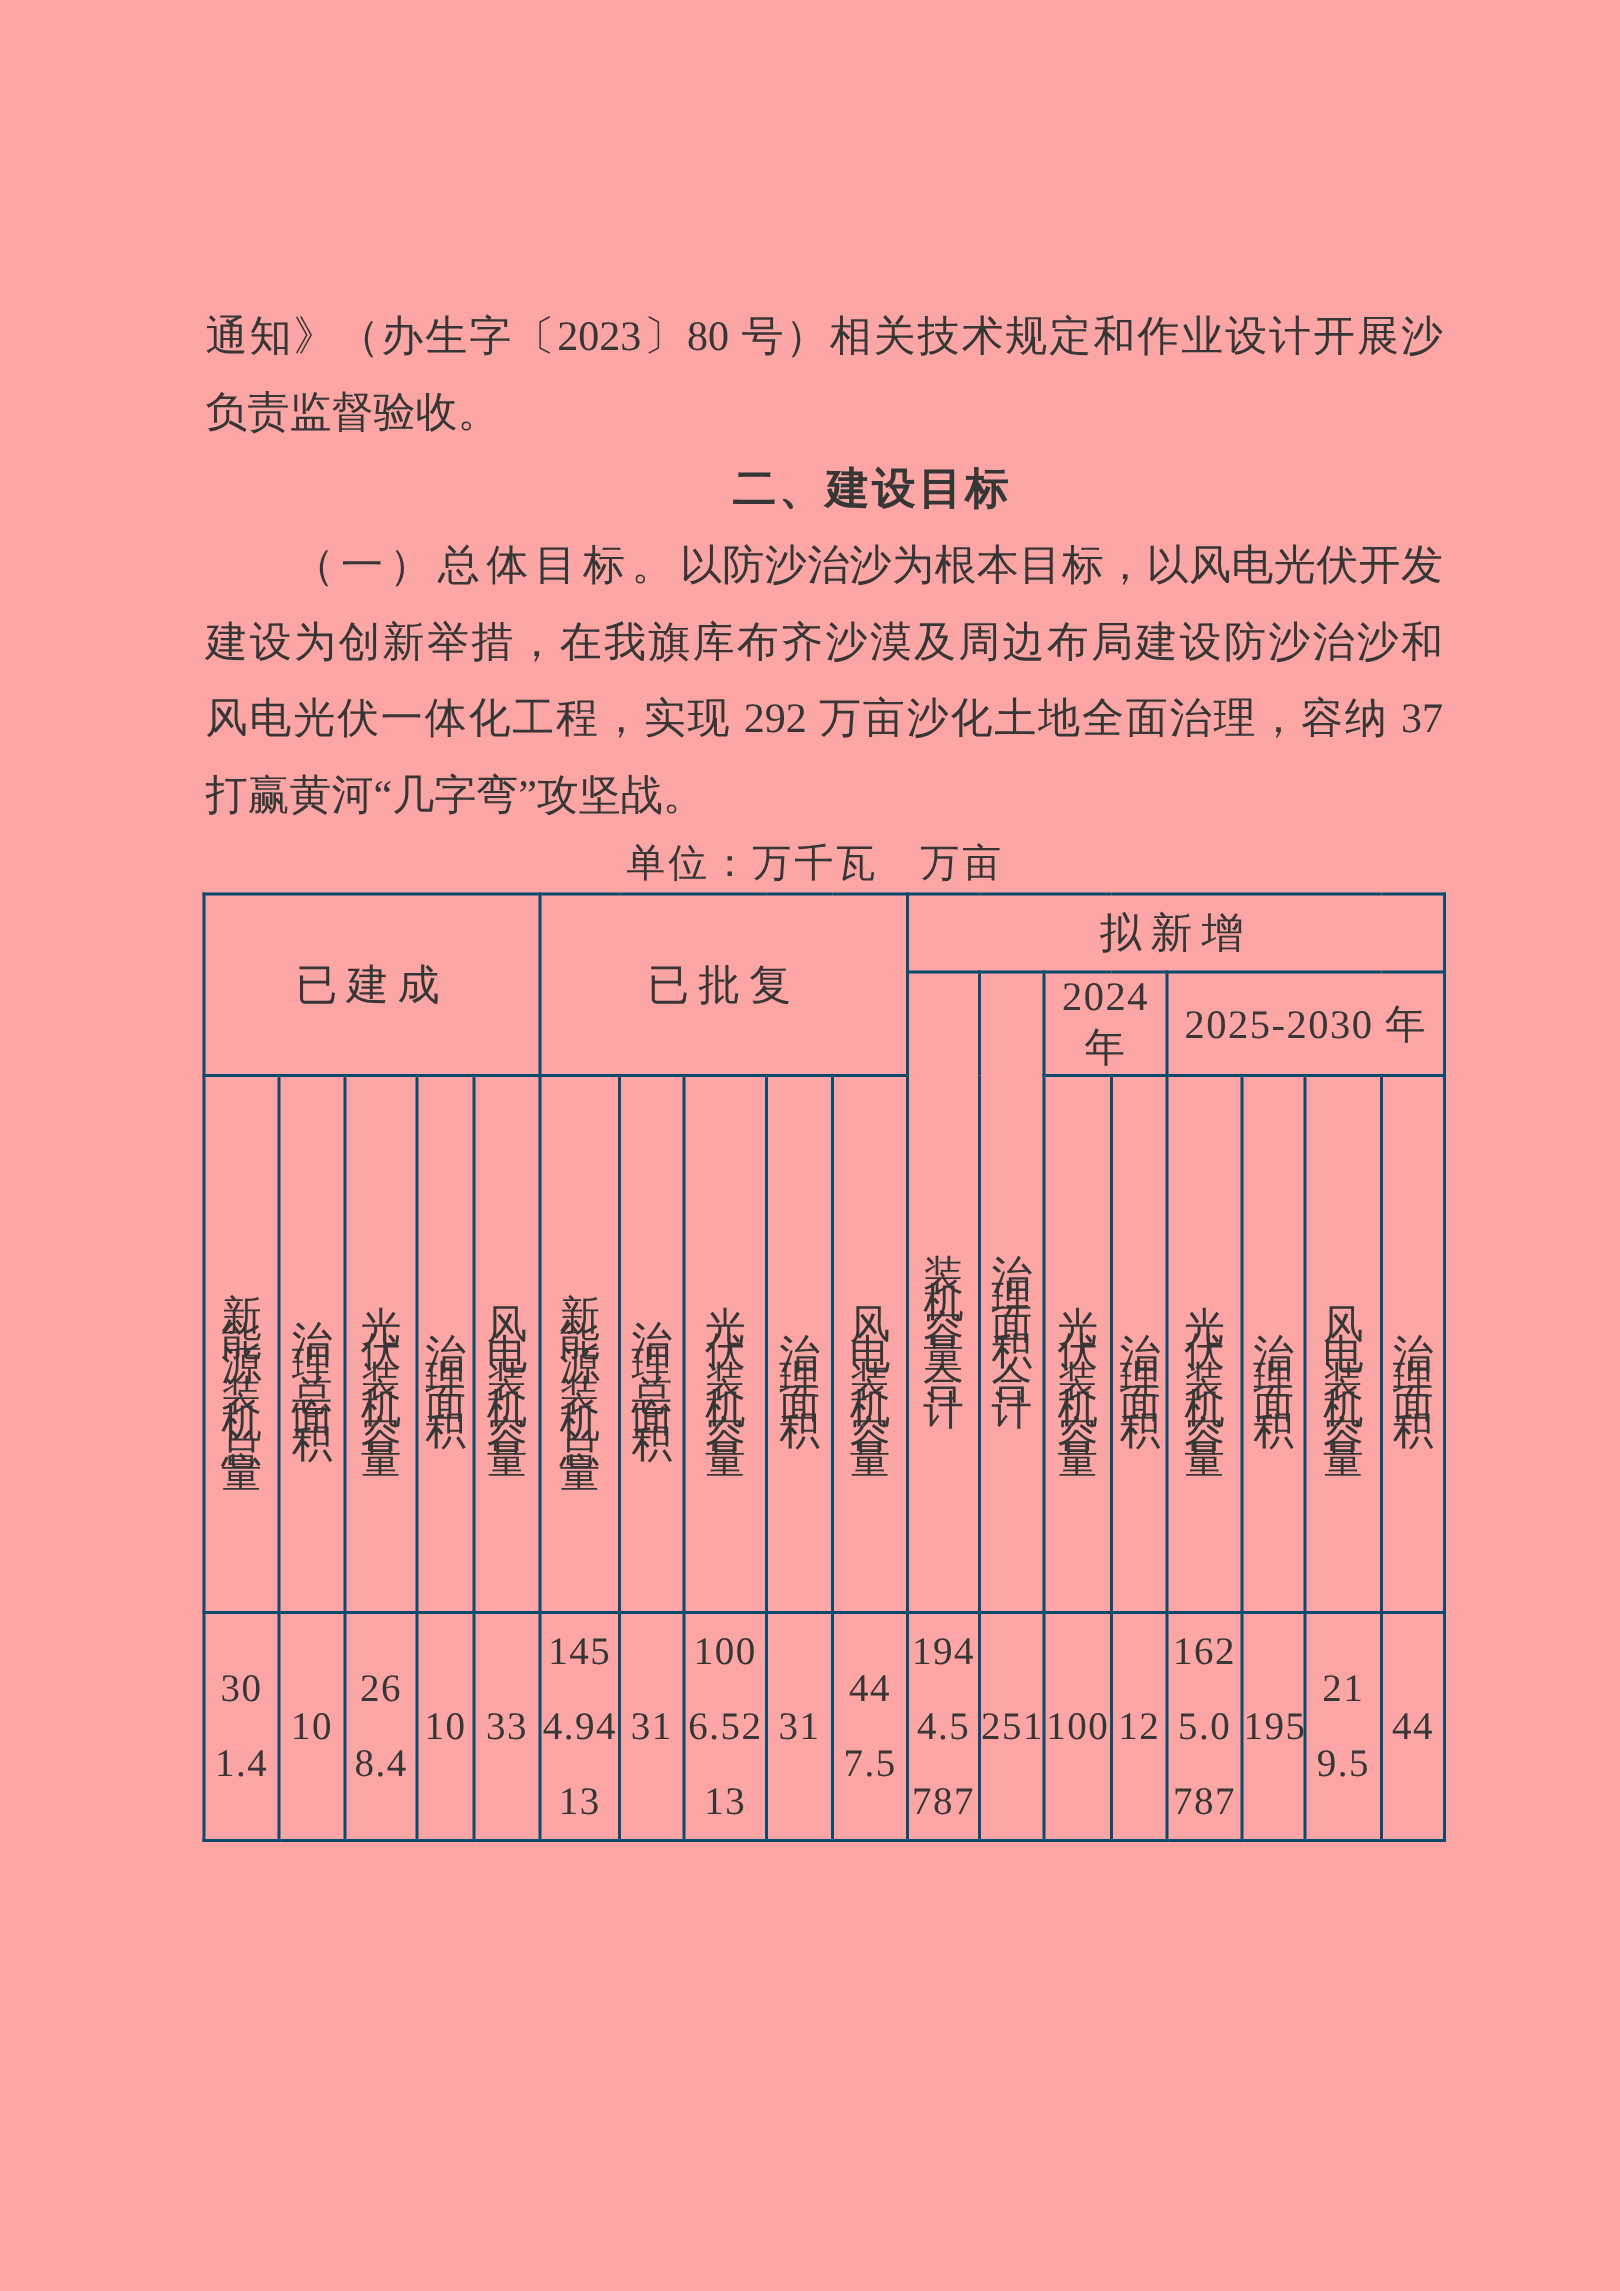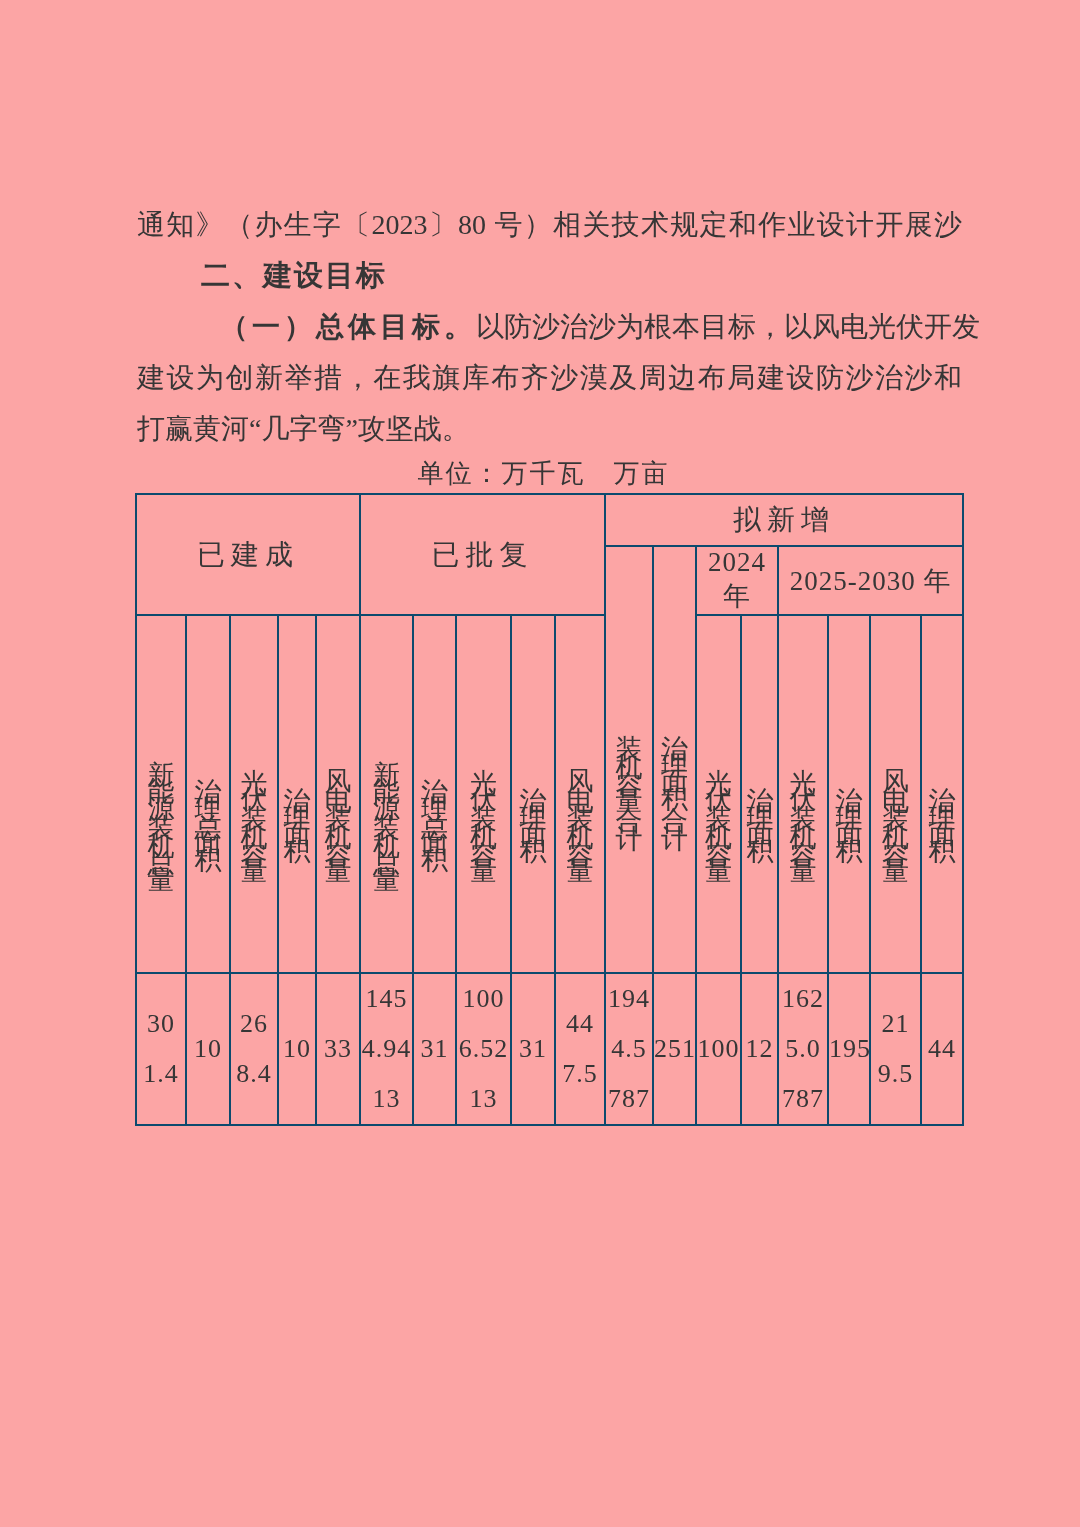--- a/index.html
+++ b/index.html
@@ -26,27 +26,28 @@
     line-height: 51px;
     text-align: justify;
     text-align-last: justify;
     white-space: nowrap;
   }
   .para .line.last {
     text-align: left;
     text-align-last: left;
   }
   .line.first-indent { text-indent: 58px; }
-  .lead { font-weight: bold; letter-spacing: 4px; margin-left: 25px; }
+  .lead { font-weight: normal; letter-spacing: 4px; }
   .heading {
     font-size: 29px;
     font-weight: bold;
     line-height: 51px;
     padding-left: 64px;
     letter-spacing: 2px;
+    text-align: center;
   }
   
   .unit-line {
     height: 39px;
     line-height: 39px;
     font-size: 26px;
     text-align: center;
     padding-right: 12px;
     letter-spacing: 2px;
   }
@@ -86,27 +87,29 @@
   }
 </style>
 </head>
 <body>
 
 <div class="page">
   <div class="content">
 
     <div class="para">
       <div class="line">通知》（办生字〔2023〕80 号）相关技术规定和作业设计开展沙</div>
+      <div class="line last">负责监督验收。</div>
     </div>
 
     <div class="heading">二、建设目标</div>
 
     <div class="para">
       <div class="line first-indent"><span class="lead">（一）总体目标。</span><span>以防沙治沙为根本目标，以风电光伏开发</span></div>
       <div class="line">建设为创新举措，在我旗库布齐沙漠及周边布局建设防沙治沙和</div>
+      <div class="line">风电光伏一体化工程，实现 292 万亩沙化土地全面治理，容纳 37</div>
       <div class="line last">打赢黄河“几字弯”攻坚战。</div>
     </div>
 
     <div class="unit-line">单位：万千瓦　万亩</div>
 
     <table class="t">
       <colgroup>
         <col style="width:50px">
           <col style="width:44px">
           <col style="width:48px">

